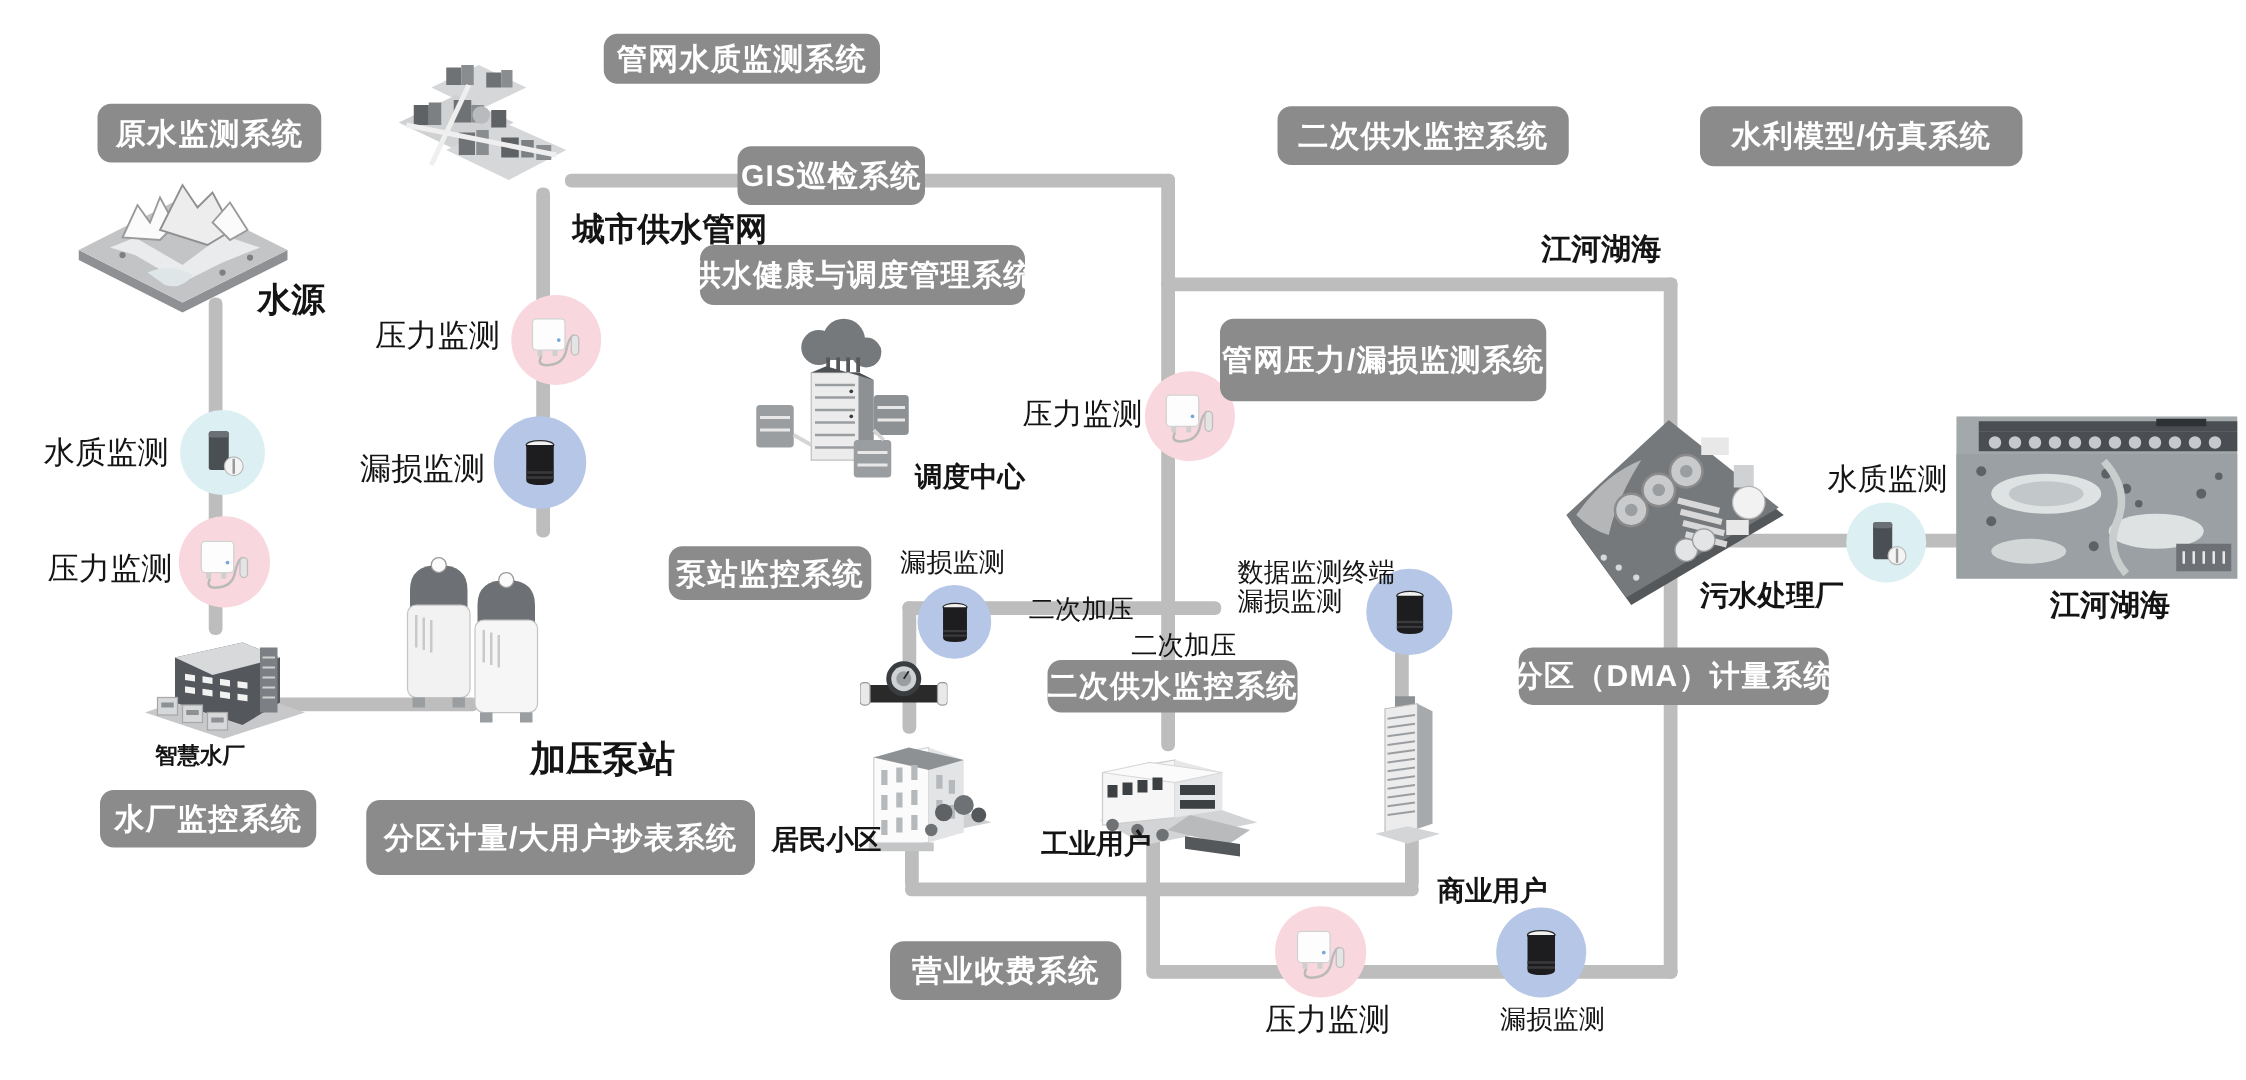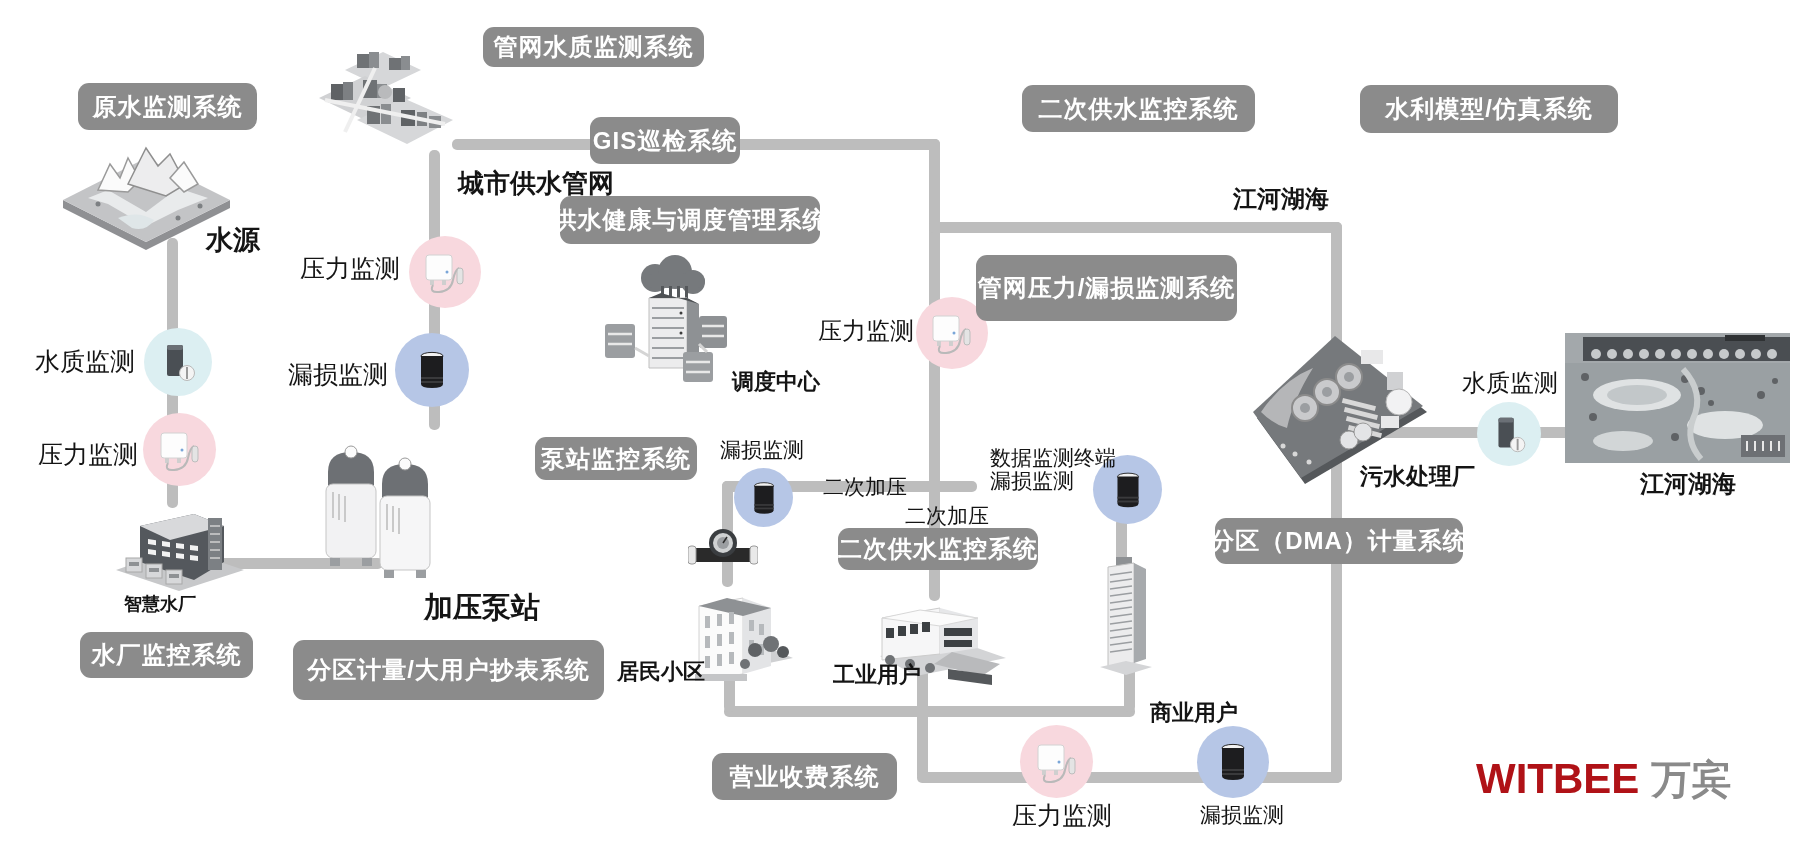--- a/index.html
+++ b/index.html
@@ -471,18 +471,14 @@
   <div class="tag" style="left:720px;top:436px;font-size:21px;">漏损监测</div>
   <div class="tag" style="left:823px;top:473px;font-size:21px;">二次加压</div>
   <div class="tag" style="left:905px;top:502px;font-size:21px;">二次加压</div>
   <div class="tag" style="left:990px;top:432px;font-size:21px;margin-top:12px;">数据监测终端</div>
   <div class="tag" style="left:990px;top:467px;font-size:21px;">漏损监测</div>
   <div class="tag" style="left:818px;top:315px;font-size:24px;">压力监测</div>
   <div class="tag" style="left:1462px;top:367px;font-size:24px;">水质监测</div>
   <div class="tag" style="left:1012px;top:799px;font-size:25px;">压力监测</div>
   <div class="tag" style="left:1200px;top:801px;font-size:21px;">漏损监测</div>
 
-  <div id="logo">
-    <span class="en">WITBEE</span>
-    <span class="cn">万宾</span>
-  </div>
 
 </div>
 
 </body></html>

